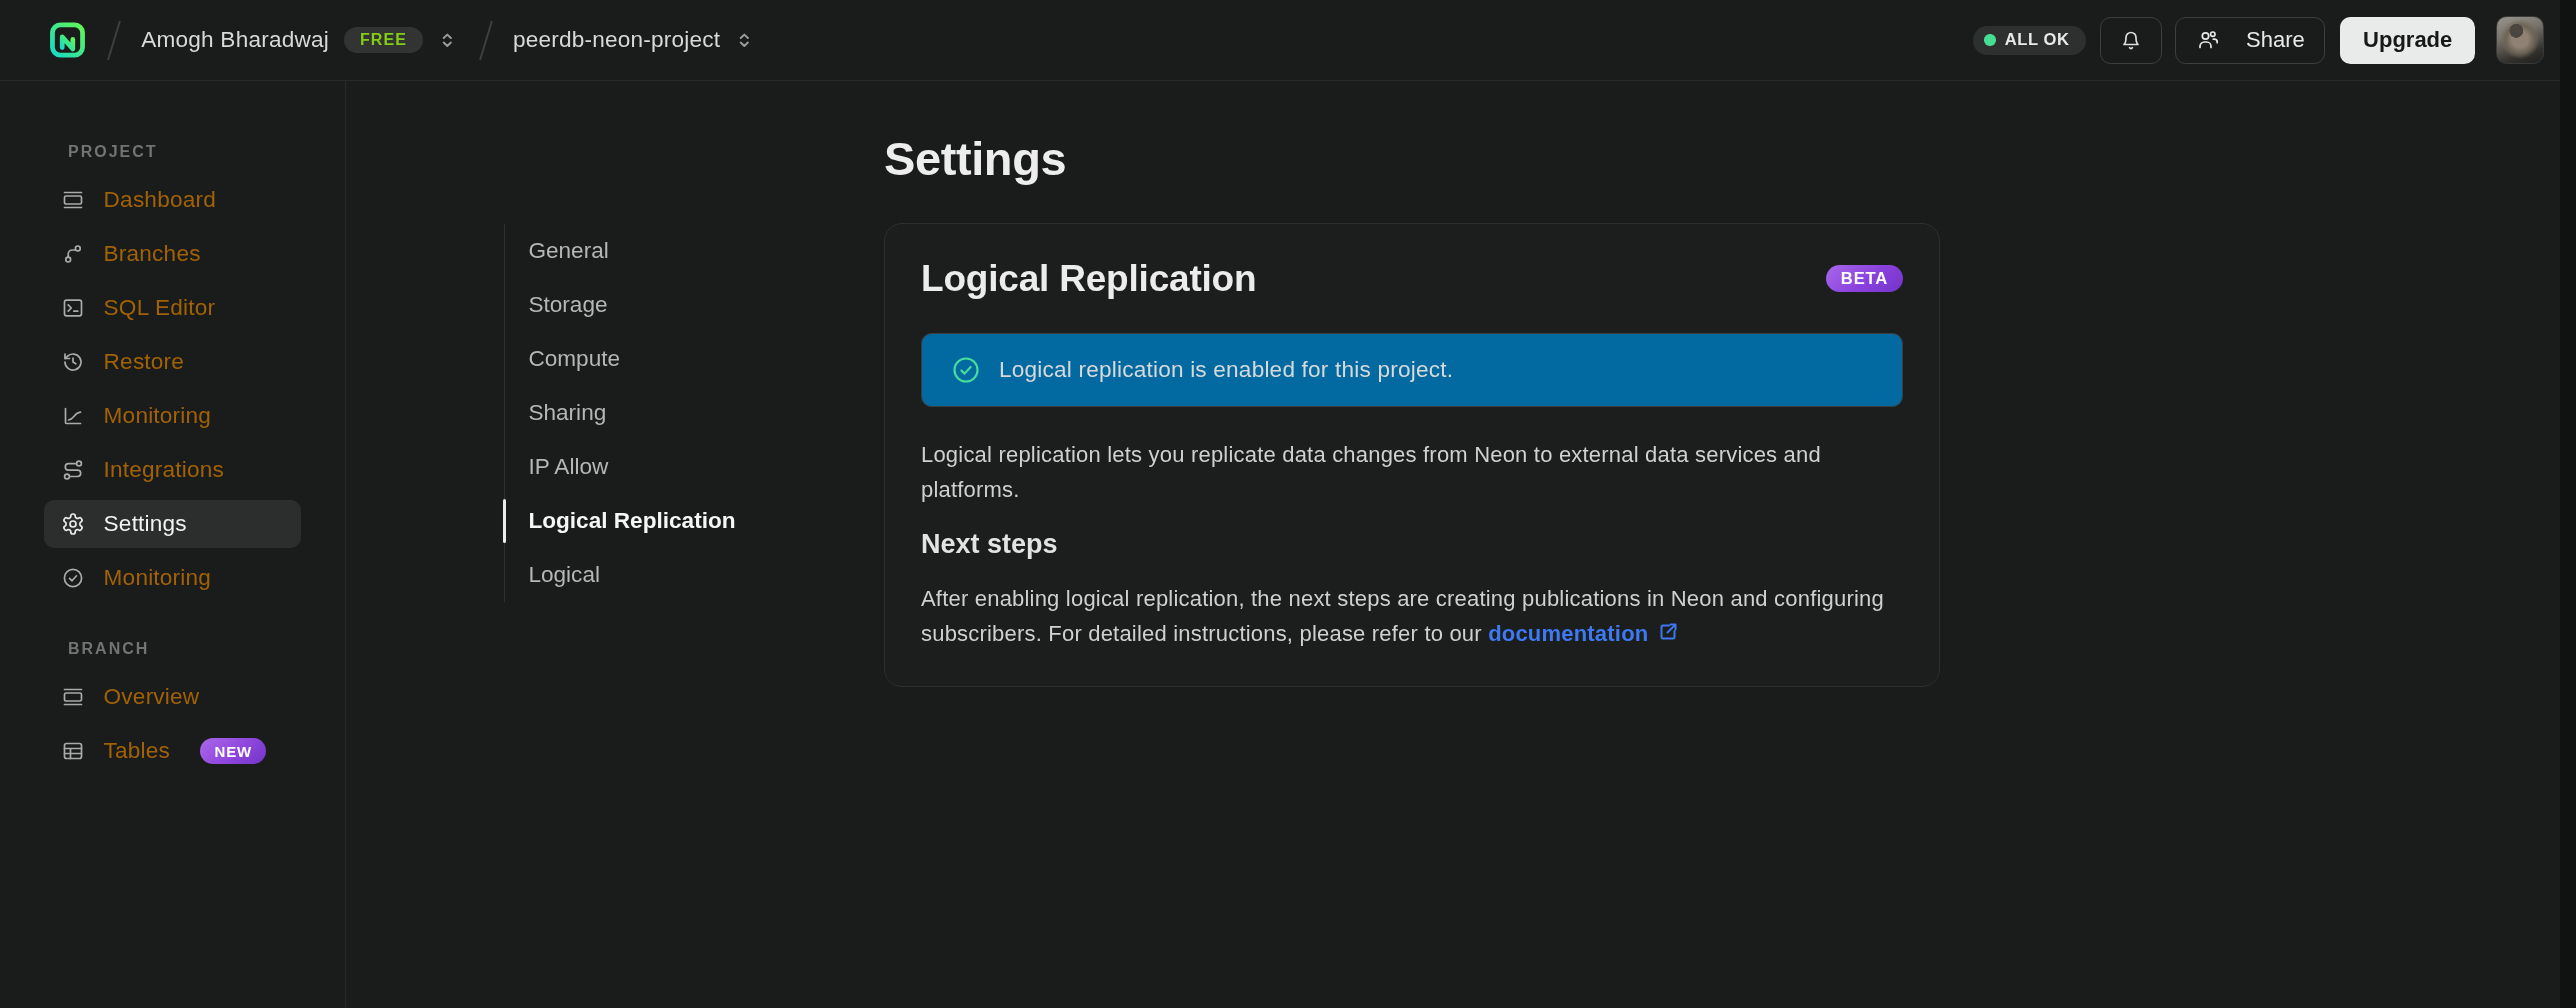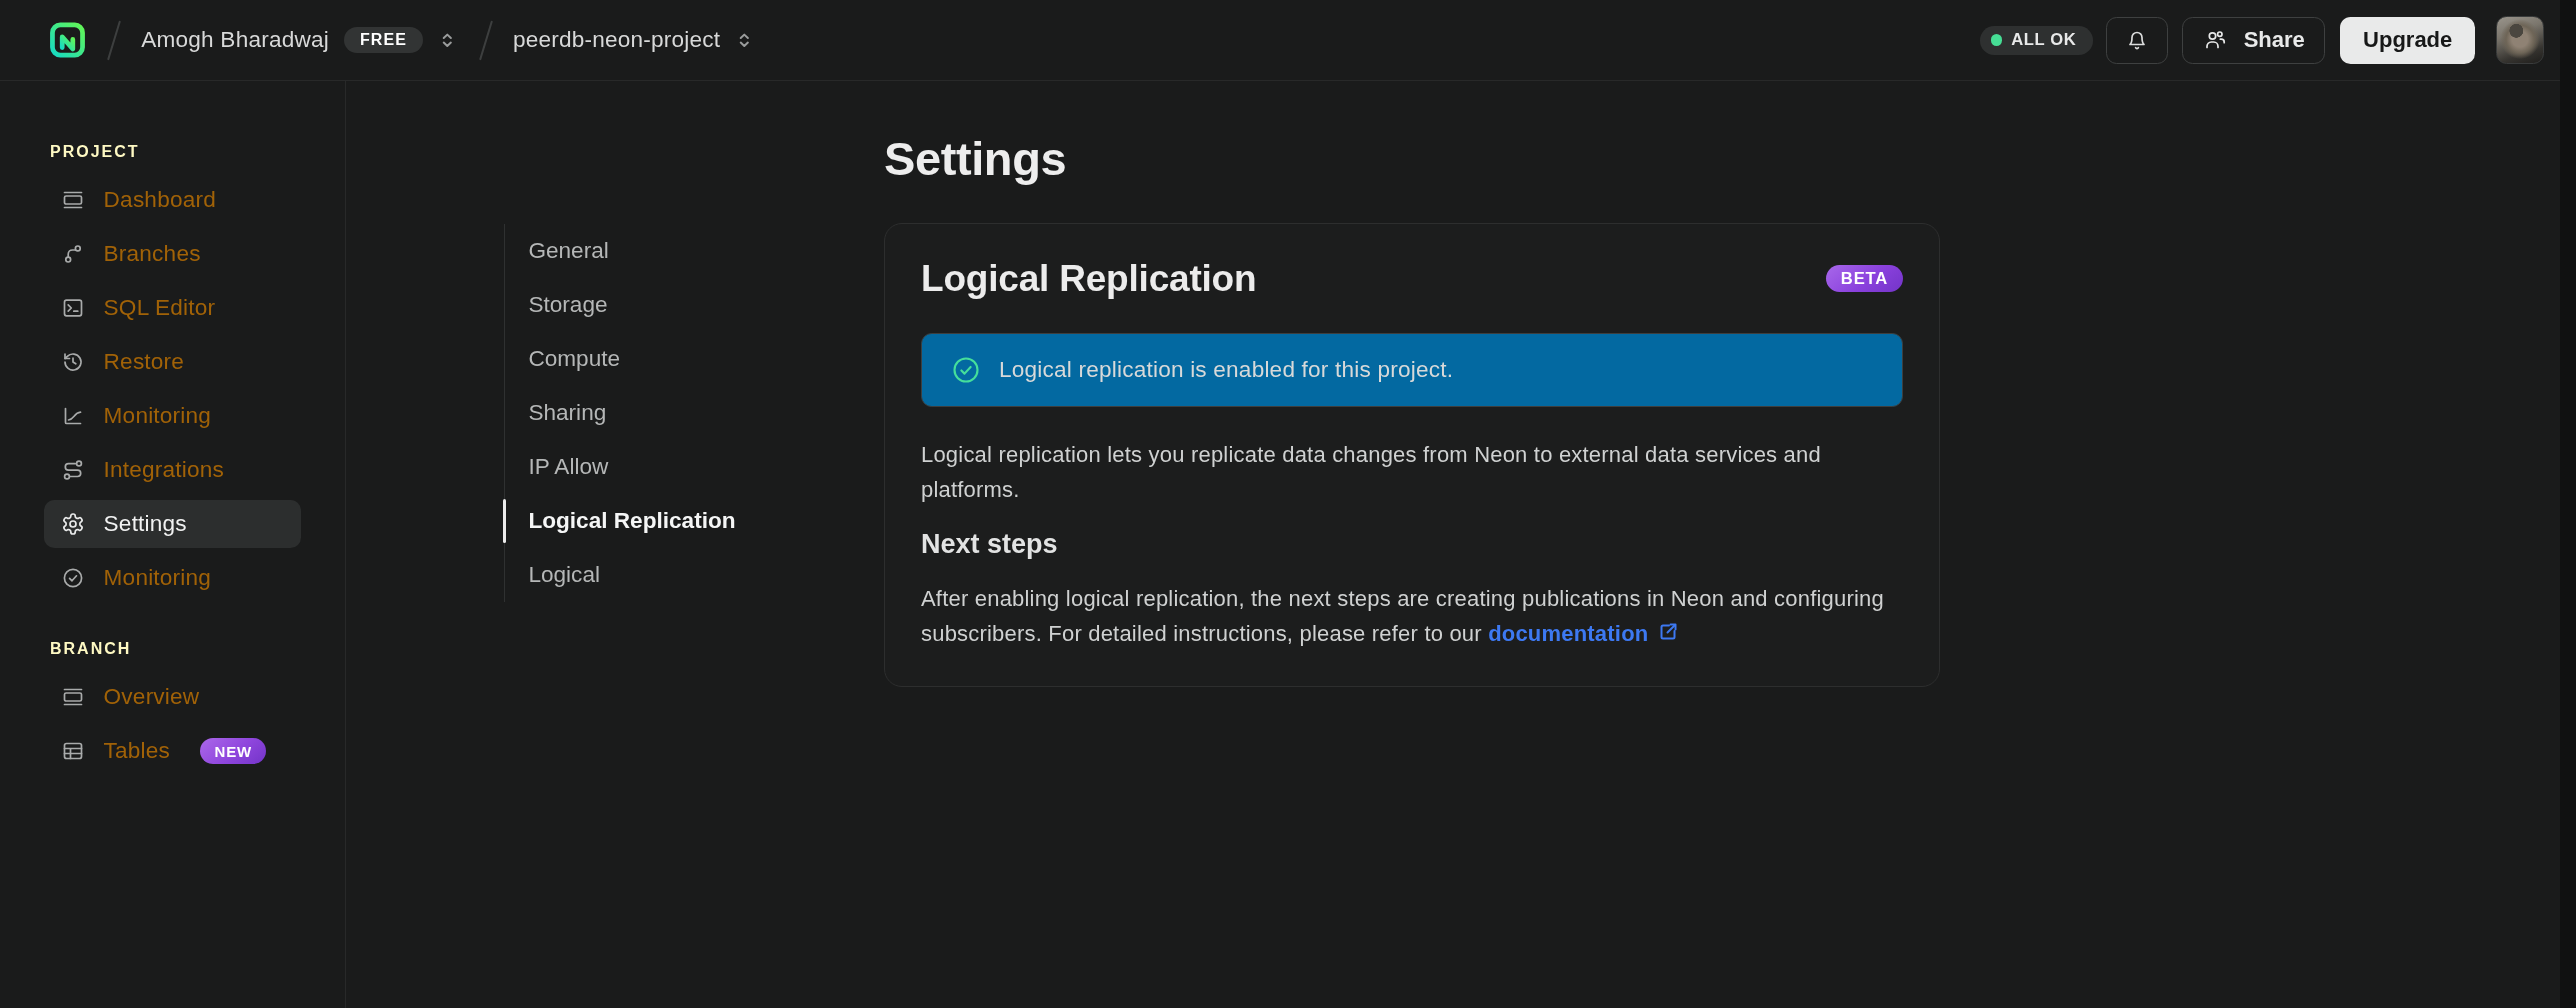--- a/index.html
+++ b/index.html
@@ -25,39 +25,39 @@
   .crumb-sep {
     width: 2.3px; height: 41px; background: #3d3f3f; border-radius: 1.5px;
     transform: rotate(17deg); margin: 0 26px;
   }
   .crumb { display: flex; align-items: center; cursor: pointer; }
   .crumb-name { font-size: 22.6px; font-weight: 500; color: #d8d9d9; letter-spacing: 0.2px; }
   .plan-pill {
     margin-left: 15px; height: 26px; padding: 0 16px;
     background: #323434; border-radius: 13px;
     display: flex; align-items: center;
-    font-size: 16px; font-weight: 700; letter-spacing: 1.1px; color: #ffffff; text-align: center;
+    font-size: 16px; font-weight: 700; letter-spacing: 1.1px; color: #84cc16; text-align: center;
   }
   .selector-chevrons { margin-left: 13px; display: flex; align-items: center; color: #9a9c9c; }
 
   .top-actions { display: flex; align-items: center; gap: 13.6px; }
   .status-pill {
     height: 29px; padding: 0 16.6px 0 11.3px; border-radius: 14.3px;
     background: #2e3030; display: flex; align-items: center; gap: 9px;
     cursor: pointer;
   }
   .status-dot { width: 11.3px; height: 11.3px; border-radius: 50%; background: #46de95; }
   .status-pill span { font-size: 16.6px; font-weight: 700; letter-spacing: 0.6px; color: #e8e9e9; }
   .icon-btn, .share-btn {
     height: 47px; border: 1.5px solid #3e4040; background: transparent;
     border-radius: 10.6px; display: flex; align-items: center; justify-content: center;
     color: #dcdddd; cursor: pointer;
   }
   .icon-btn { width: 62px; }
-  .share-btn { padding: 0 19.6px; gap: 17px; font-size: 22px; font-weight: 700; color: #e8e9e9; font-family: inherit; }
+  .share-btn { padding: 0 19.6px; gap: 26px; font-size: 22px; font-weight: 400; color: #e8e9e9; font-family: inherit; }
   .upgrade-btn {
     height: 47px; padding: 0 22.6px; border: none; border-radius: 10.6px;
     background: #e9eaea; color: #171818; font-size: 22px; font-weight: 600;
     font-family: inherit; cursor: pointer; margin-left: 1.5px;
   }
   .avatar {
     width: 48px; height: 48px; border-radius: 10.6px; margin-left: 7.5px; cursor: pointer;
     border: 1.5px solid #3a3c3c;
     background:
       radial-gradient(circle at 42% 30%, #4a463f 0 16%, transparent 17%),
@@ -68,23 +68,23 @@
   
   .shell { flex: 1; display: flex; min-height: 0; }
 
   
   aside.sidebar {
     width: 346px; flex: 0 0 346px;
     border-right: 0.8px solid #282929;
     padding-top: 62px;
   }
   .section-label {
-    margin: 0 0 15px 50px;
+    margin: 0 0 15px 68px;
     font-size: 16px; font-weight: 700; letter-spacing: 2px;
-    color: #fef9c3;
+    color: #737373;
   }
   .nav-list { list-style: none; margin: 0; padding: 0; }
   .nav-item {
     height: 48px; margin: 0 44px 6px 44px;
     display: flex; align-items: center;
     padding-left: 16.6px; border-radius: 10.6px;
     cursor: pointer;
   }
   .nav-item.active { background: #2c2e2e; }
   .nav-ic { width: 24px; height: 24px; color: #a9abab; display: flex; }

